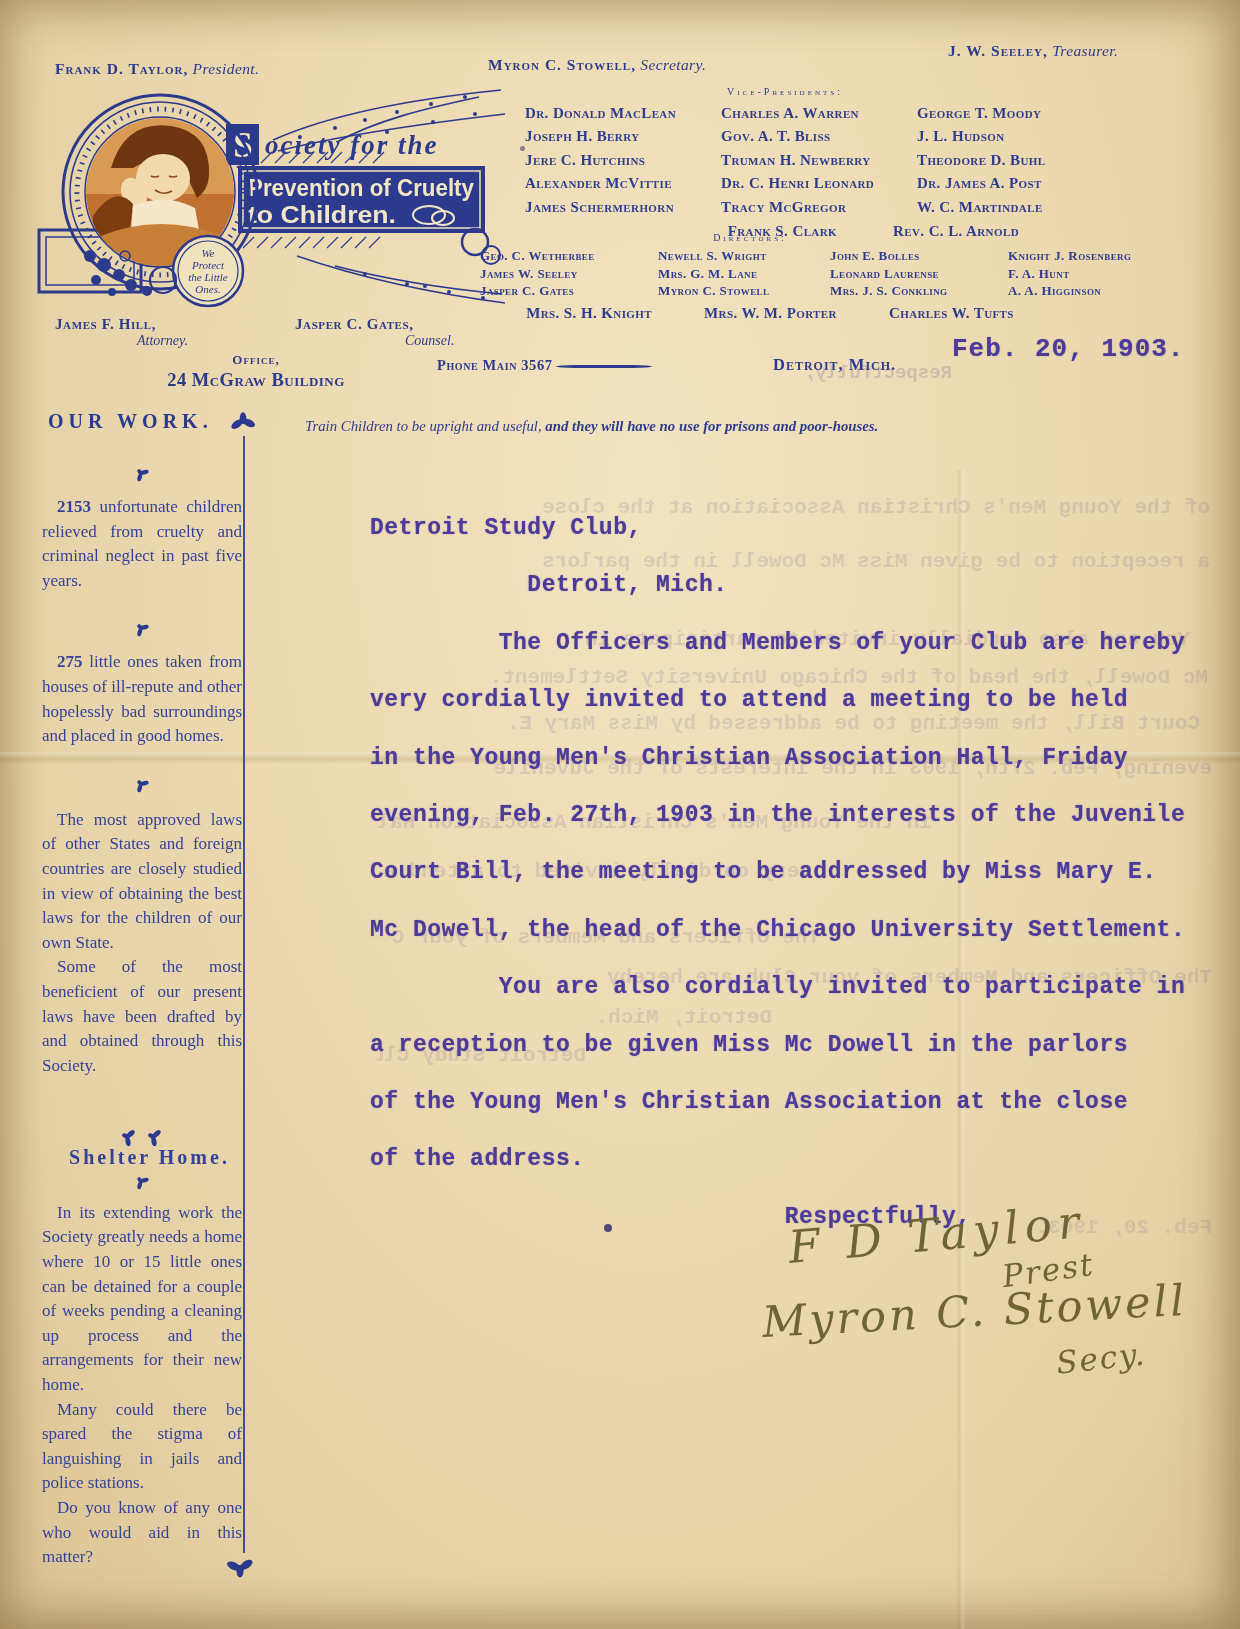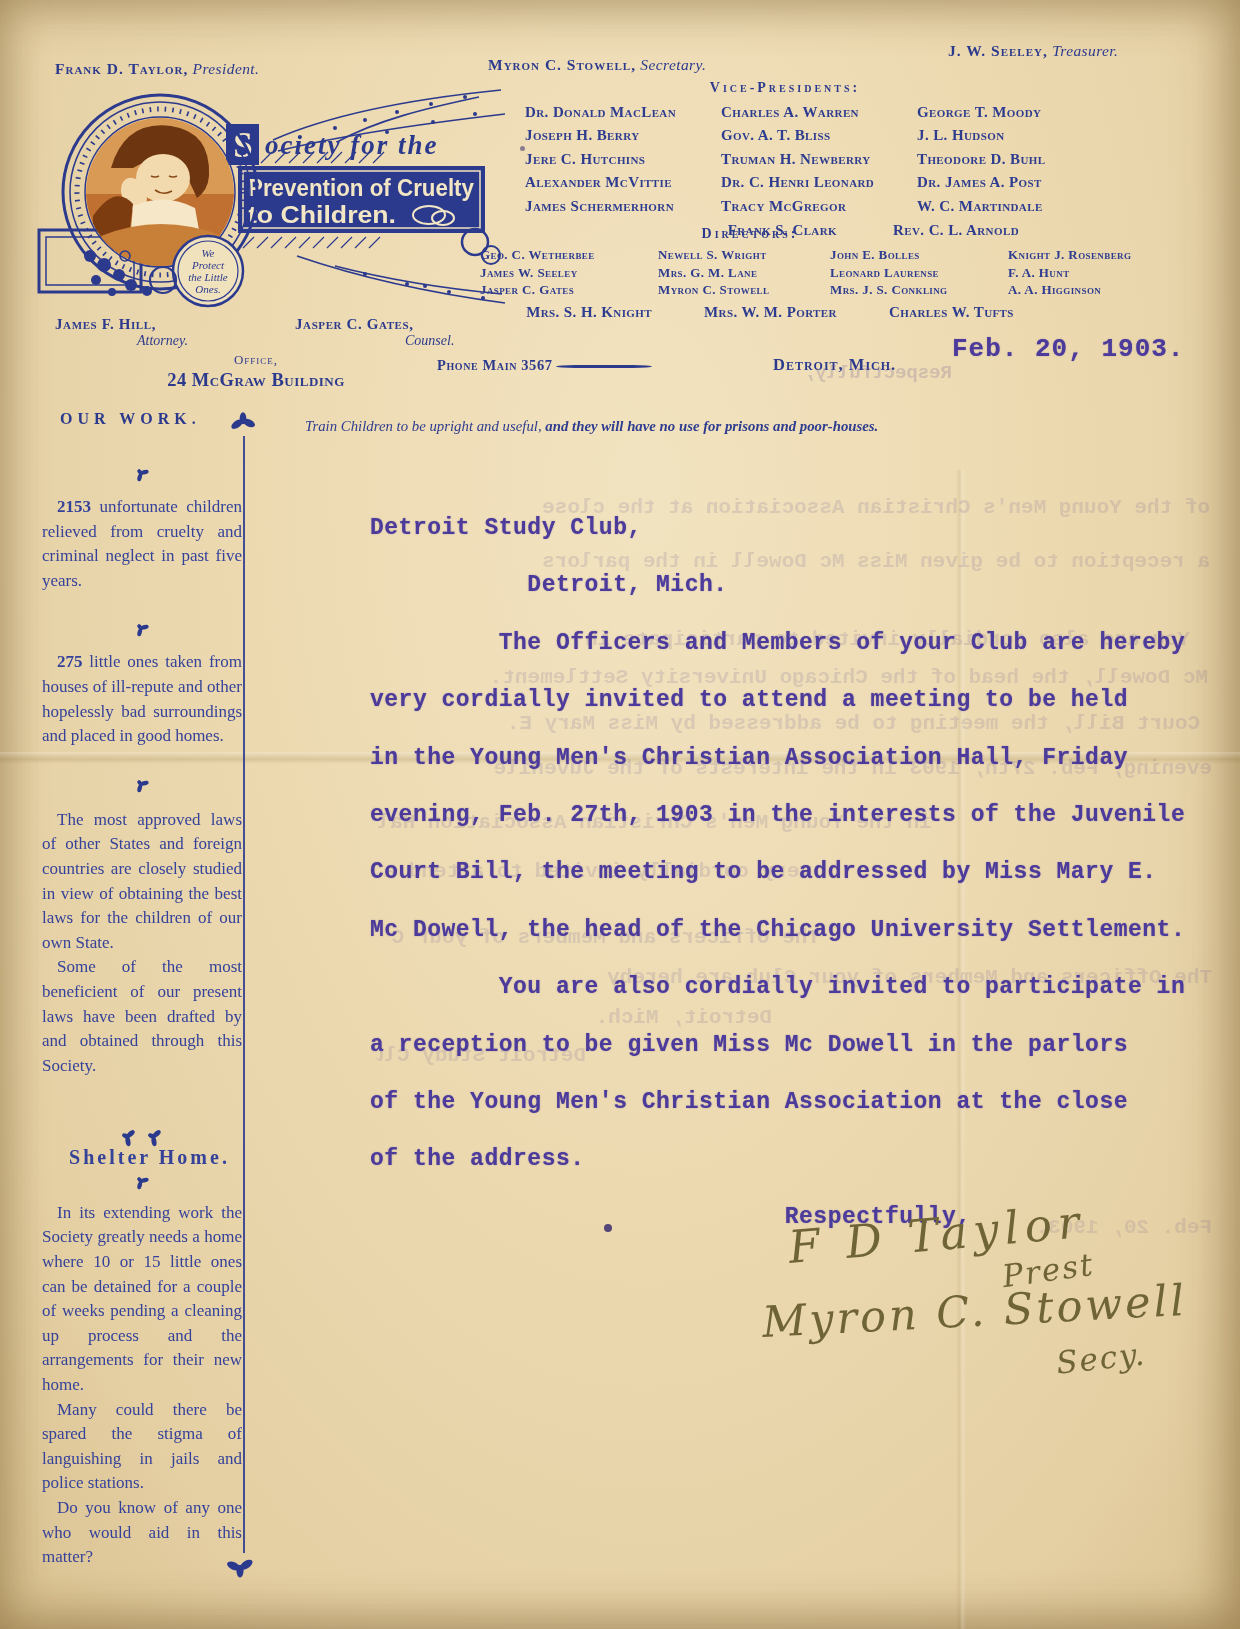--- a/index.html
+++ b/index.html
@@ -25,21 +25,21 @@
   .officer{position:absolute;font-size:15.5px;letter-spacing:.4px;white-space:nowrap;}
   .officer .nm{font-variant:small-caps;font-weight:bold;letter-spacing:1px;}
   .officer .ti{font-style:italic;font-weight:normal;}
   .o1{left:55px;top:40px;margin-top:20px;} .o2{left:488px;top:56px;} .o3{left:948px;top:42px;}
 
   
   .logo{position:absolute;left:35px;top:84px;width:475px;height:238px;}
 
   
   .vp{position:absolute;left:525px;top:80px;width:580px;}
-  .sec-head{font-variant:small-caps;font-weight:bold;font-size:14px;letter-spacing:3px;text-align:center;}
+  .sec-head{font-variant:small-caps;font-weight:normal;font-size:10px;letter-spacing:3px;text-align:center;margin-top:6px;}
   .vp .sec-head{width:520px;}
   .vp-cols{display:flex;margin-top:5px;}
   .vp-cols > div{width:196px;}
   .vp-cols > div:last-child{width:180px;}
   .nm-sc{font-variant:small-caps;font-size:15px;font-weight:bold;letter-spacing:.4px;line-height:23.4px;white-space:nowrap;color:#2e3c90;}
   .vp-last{width:520px;text-align:right;margin-top:1px;}
   .vp-last span{margin:0 26px;}
 
   
   .dirs{position:absolute;left:480px;top:226px;width:720px;}
@@ -50,41 +50,41 @@
   .dir-last span{margin:0 24px;}
 
   
   .counsel{position:absolute;top:316px;font-size:15px;}
   .c1{left:55px;} .c2{left:295px;}
   .counsel .nm{font-variant:small-caps;font-weight:bold;letter-spacing:.6px;}
   .counsel .ti{font-style:italic;margin-left:82px;font-size:14px;}
 
   
   .office-block{position:absolute;left:146px;top:352px;width:220px;text-align:center;}
-  .office-block .lbl{font-variant:small-caps;font-weight:normal;font-size:13px;letter-spacing:1px;}
+  .office-block .lbl{font-variant:small-caps;font-weight:bold;font-size:13px;letter-spacing:1px;}
   .office-block .bld{font-variant:small-caps;font-weight:bold;font-size:18.5px;letter-spacing:.5px;margin-top:2px;white-space:nowrap;}
   .phone{position:absolute;left:437px;top:357px;font-variant:small-caps;font-weight:bold;font-size:14.5px;letter-spacing:.6px;white-space:nowrap;}
   .phone-rule{display:inline-block;width:96px;height:3px;background:var(--blue);border-radius:40%/100%;vertical-align:2px;margin-left:3px;}
   .city{position:absolute;left:773px;top:355px;font-variant:small-caps;font-weight:bold;font-size:16.5px;letter-spacing:1px;}
   .typed{font-family:"Liberation Mono",monospace;font-weight:700;color:var(--purple);text-shadow:0 0 1.2px rgba(76,59,155,.55);}
   .date{position:absolute;left:952px;top:334px;font-size:26px;letter-spacing:1px;}
 
   
   .vrule{position:absolute;left:243px;top:436px;width:2.4px;height:1117px;background:var(--blue);opacity:.88;}
   .leaf{display:block;}
   .leaf g{fill:var(--blue);}
   .rule-leaf-top{position:absolute;left:230px;top:412px;width:26px;height:22px;}
   .rule-leaf-bottom{position:absolute;left:226px;top:1554px;width:28px;height:24px;transform:rotate(180deg);}
 
   
   .motto{position:absolute;left:305px;top:418px;font-style:italic;font-size:14.8px;white-space:nowrap;color:#2e3c90;}
   .motto .b{font-weight:bold;}
 
   
-  .work-head{position:absolute;left:60px;top:410px;font-weight:bold;font-size:16px;letter-spacing:5px;}
+  .work-head{position:absolute;left:48px;top:410px;font-weight:bold;font-size:20px;letter-spacing:5px;}
   .sidebar{position:absolute;left:42px;top:452px;width:200px;font-size:17px;line-height:24.6px;text-align:justify;color:var(--blue-soft);}
   .sidebar p{margin:0;text-indent:15px;}
   .sb-leaf{width:16px;height:13px;margin:0 auto;transform:rotate(-40deg);}
   .orn{text-align:center;}
   .orn1{margin:16px 0 14px;} .orn2{margin:30px 0 14px;} .orn3{margin:30px 0 16px;}
   .orn-dbl{margin:52px 0 0;display:flex;justify-content:center;gap:6px;}
   .orn-dbl .sb-leaf{margin:0;transform:rotate(-65deg) ;width:20px;height:15px;}
   .orn4{margin:6px 0 12px;}
   .shelter-head{font-weight:bold;font-size:20px;letter-spacing:3px;text-align:center;text-indent:0;margin-top:14px;}
 

